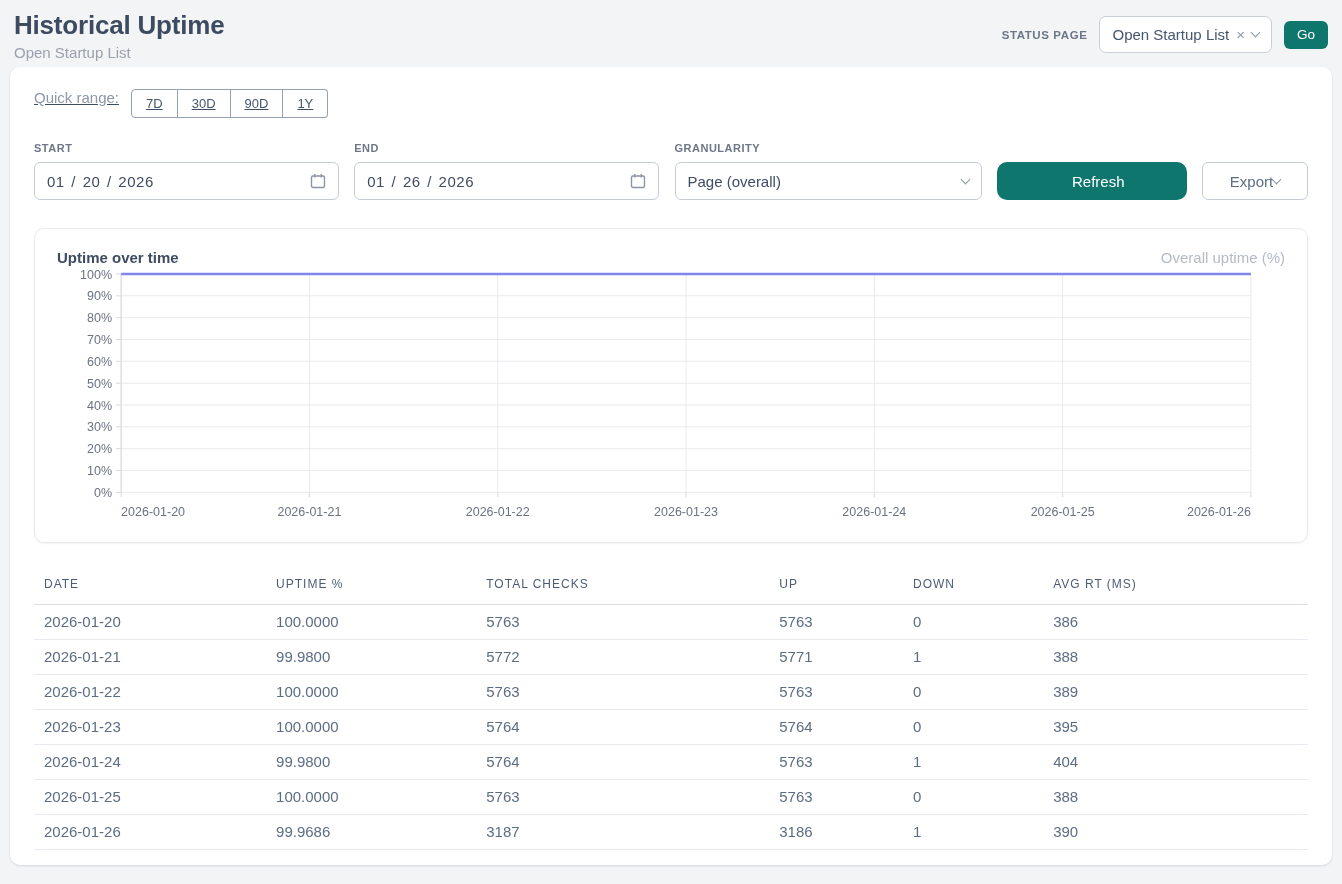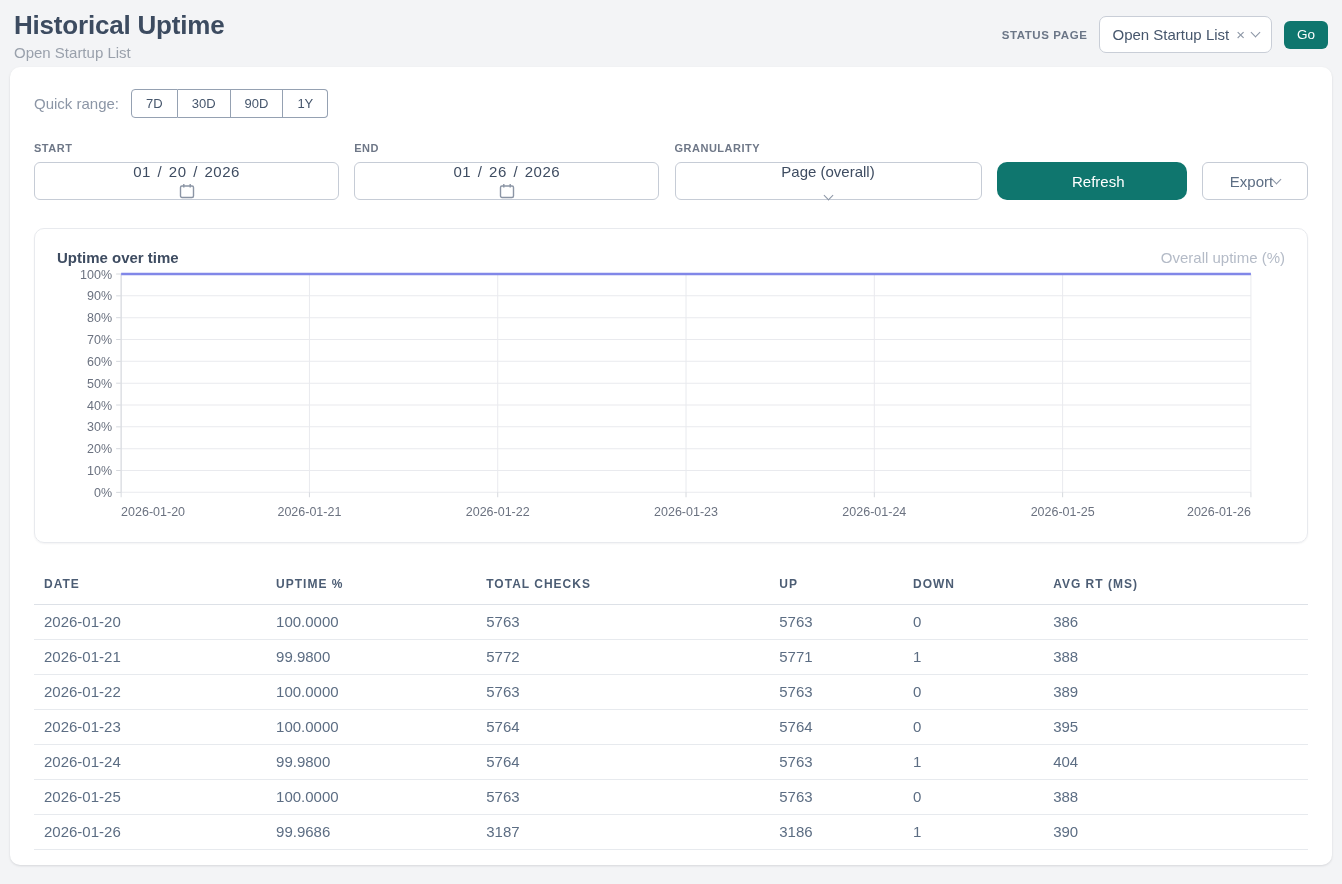--- a/index.html
+++ b/index.html
@@ -36,21 +36,21 @@
     width: 7px; height: 7px; display: inline-block;
     border-right: 1.6px solid #8b95a5; border-bottom: 1.6px solid #8b95a5;
     transform: rotate(45deg); margin-top: -4px;
   }
   
   .panel {
     margin: 0 10px; background: #fff; border-radius: 10px;
     box-shadow: 0 1px 3px rgba(16,24,40,.08), 0 1px 2px rgba(16,24,40,.05);
     padding: 22px 24px 26px 24px; height: 798px;
   }
-  .row1 { display: flex; align-items: center; margin-bottom: 24px; }
+  .row1 { display: flex; margin-bottom: 24px; text-decoration: underline; }
   .quick-range-label { font-size: 15px; color: #8c96a6; margin-right: 12px; }
   .btn-group { display: flex; }
   .btn-group button {
     background: #fff; border: 1px solid #95a1b2; border-left-width: 0;
     padding: 6px 14px; font-size: 13px; color: #46566c; cursor: pointer;
     font-family: inherit;
   }
   .btn-group button:first-child { border-left-width: 1px; border-radius: 4px 0 0 4px; }
   .btn-group button:last-child { border-radius: 0 4px 4px 0; }
   .retention-badge {
@@ -60,21 +60,21 @@
   }
   
   .row2 { display: flex; align-items: flex-end; justify-content: space-between; }
   .field { display: flex; flex-direction: column; }
   .field-label {
     font-size: 11px; font-weight: 600; color: #6e7787; letter-spacing: 0.5px; margin-bottom: 8px;
   }
   .input-box {
     height: 38px; border: 1px solid #c6ccd6; border-radius: 6px;
     display: flex; align-items: center; justify-content: space-between;
-    padding: 0 12px; font-size: 15px; color: #3e4c61; background: #fff; cursor: text; flex-direction: column;
+    padding: 0 12px; font-size: 15px; color: #3e4c61; background: #fff; cursor: text;
   }
   .w-date { width: 305px; }
   .w-gran { width: 307px; }
   .date-text { letter-spacing: 0.5px; word-spacing: 2px; }
   .refresh-btn { width: 190px; height: 38px; font-size: 15px; border-radius: 10px; padding-left: 13px; }
   .export-btn {
     width: 106px; height: 38px; background: #fff; border: 1px solid #c6ccd6; border-radius: 6px;
     display: flex; align-items: center; justify-content: center; 
     font-size: 15px; color: #5d6e84; cursor: pointer; font-family: inherit;
   }
@@ -85,21 +85,21 @@
     box-shadow: 0 1px 2px rgba(16,24,40,.05);
     padding: 20px 22px 10px 22px;
   }
   .chart-head { display: flex; justify-content: space-between; align-items: center; }
   .chart-title { font-size: 15px; font-weight: 700; color: #3e4c61; }
   .chart-legend { font-size: 15px; color: #b4bbc7; }
   .chart-svg { width: 100%; display: block; }
   
   table { width: 100%; border-collapse: collapse; margin-top: 26px; }
   th {
-    text-align: left; font-size: 12px; font-weight: 700; letter-spacing: 1px;
+    text-align: left; font-size: 12px; font-weight: 400; letter-spacing: 1px;
     color: #4c5d74; padding: 8px 0 13px 0; border-bottom: 1px solid #dde1e7;
   }
   td {
     font-size: 15px; color: #5c6d83; padding: 8px 0 9px 0;
     border-bottom: 1px solid #e7eaee;
   }
   th:first-child, td:first-child { padding-left: 10px; }
 </style>
 </head>
 <body>

